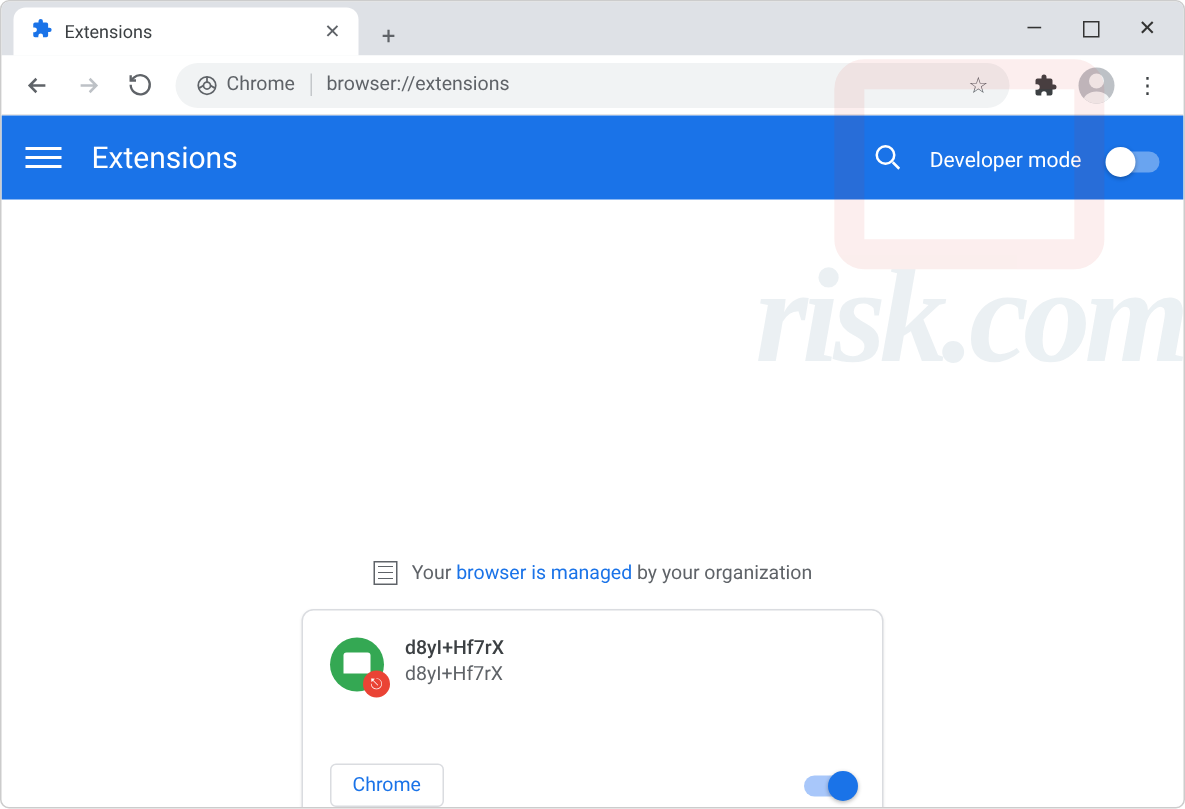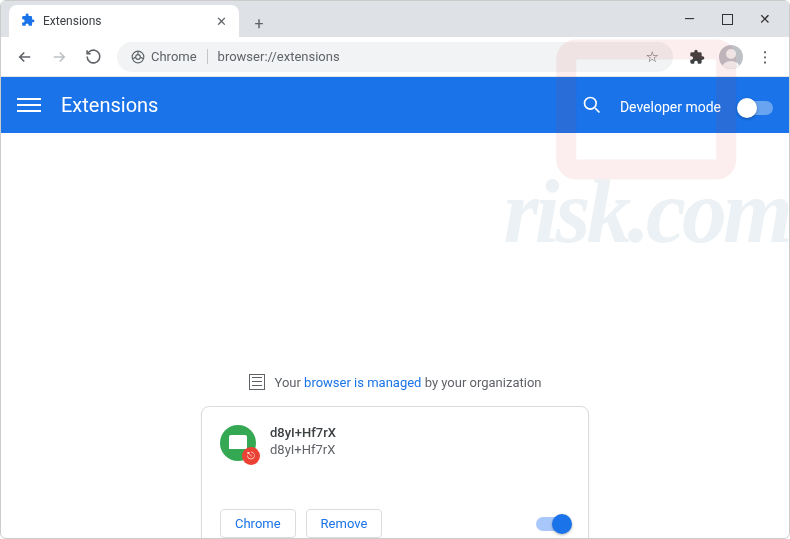--- a/index.html
+++ b/index.html
@@ -161,17 +161,16 @@
   <div class="card">
     <div class="ext-head">
       <div class="ext-avatar"></div>
       <div class="ext-texts">
         <div class="ext-name">d8yI+Hf7rX</div>
         <div class="ext-desc">d8yI+Hf7rX</div>
       </div>
     </div>
     <div class="card-actions">
       <button class="action-btn">Chrome</button>
-      <button class="action-btn">Remove</button>
       <div class="ext-toggle"></div>
     </div>
   </div>
 </div>
 
 </body></html>

